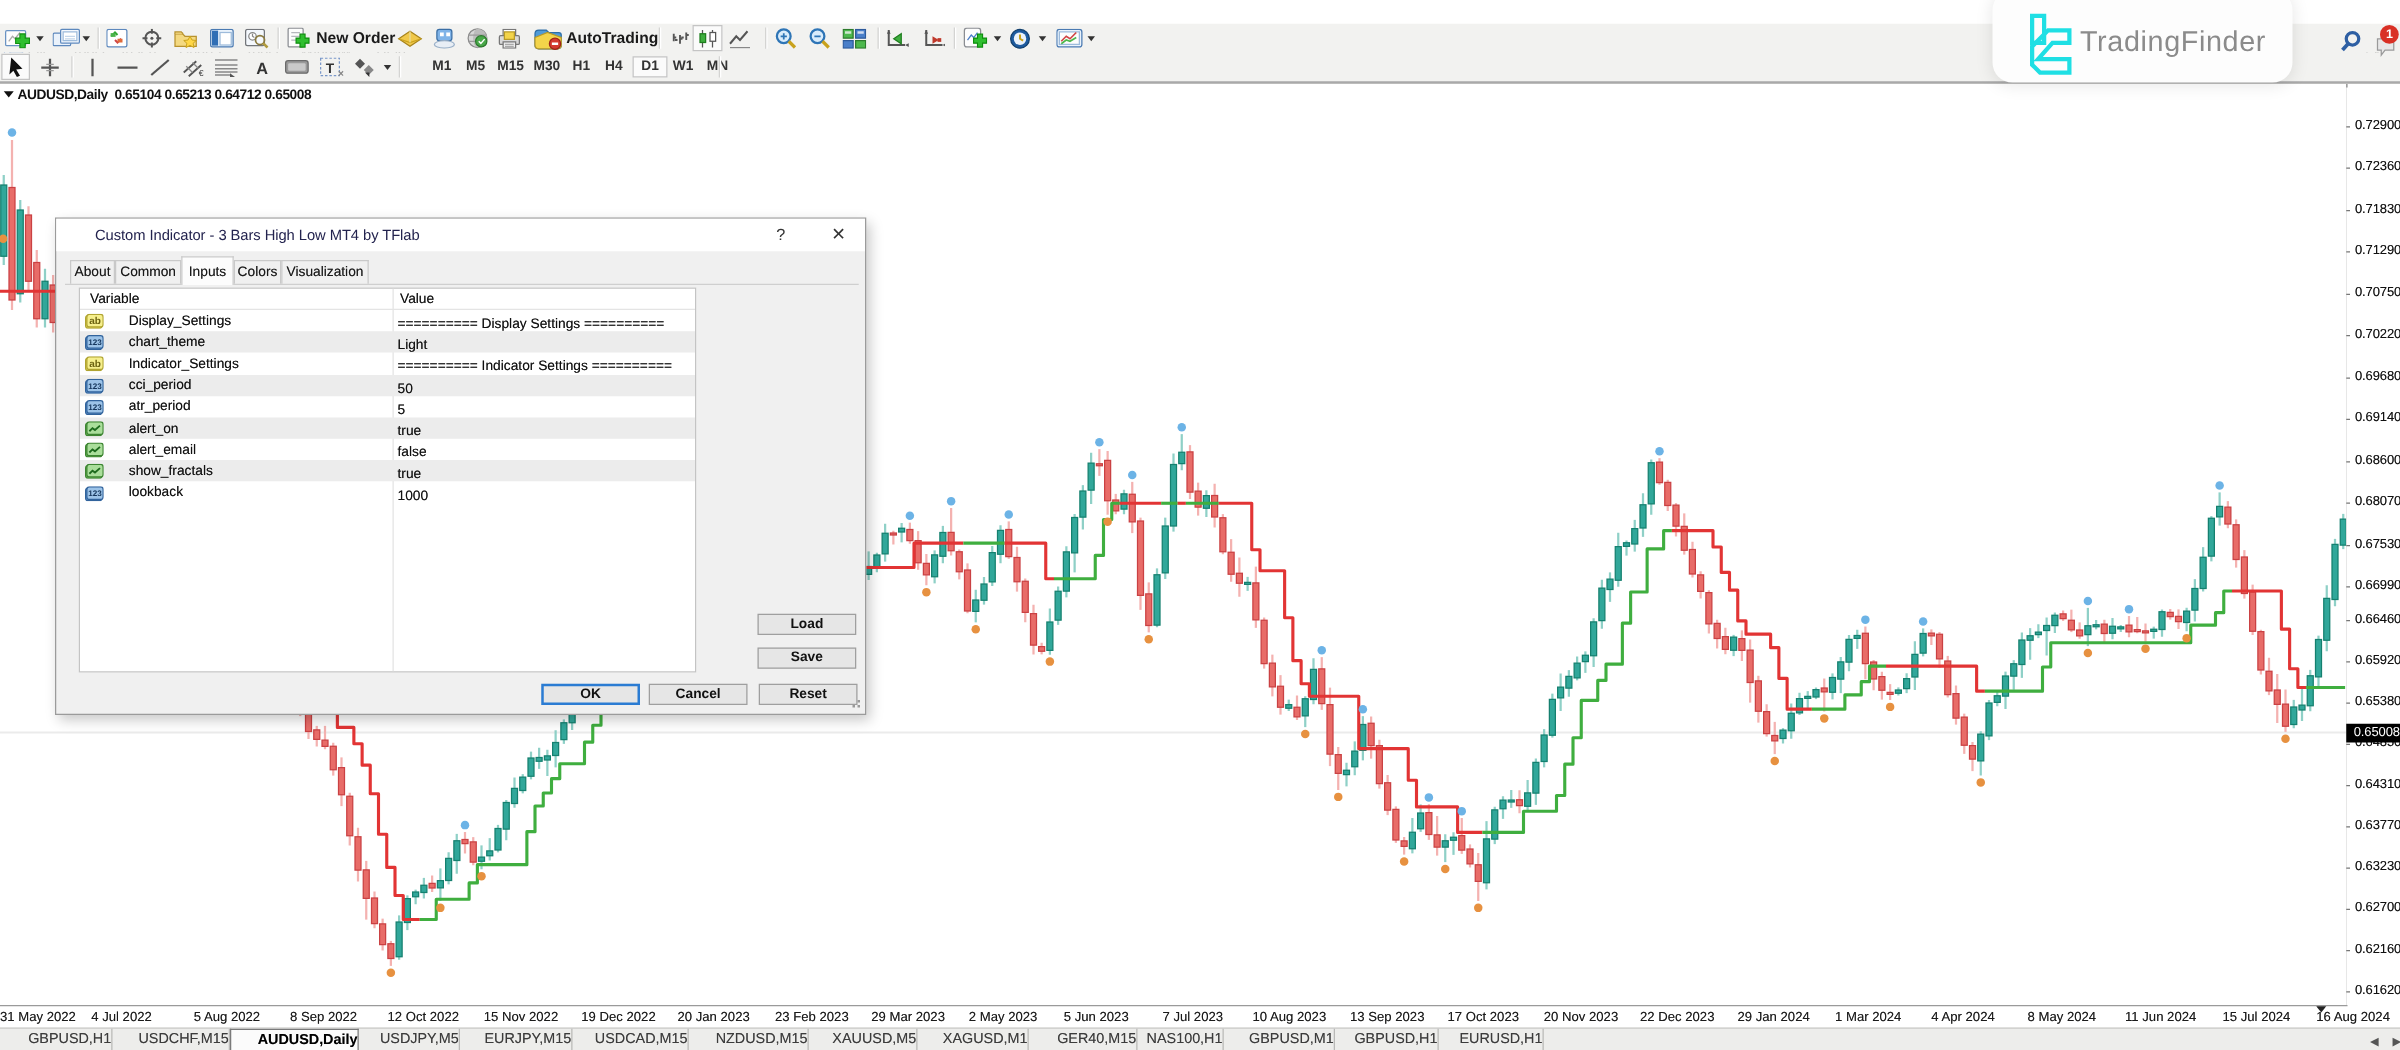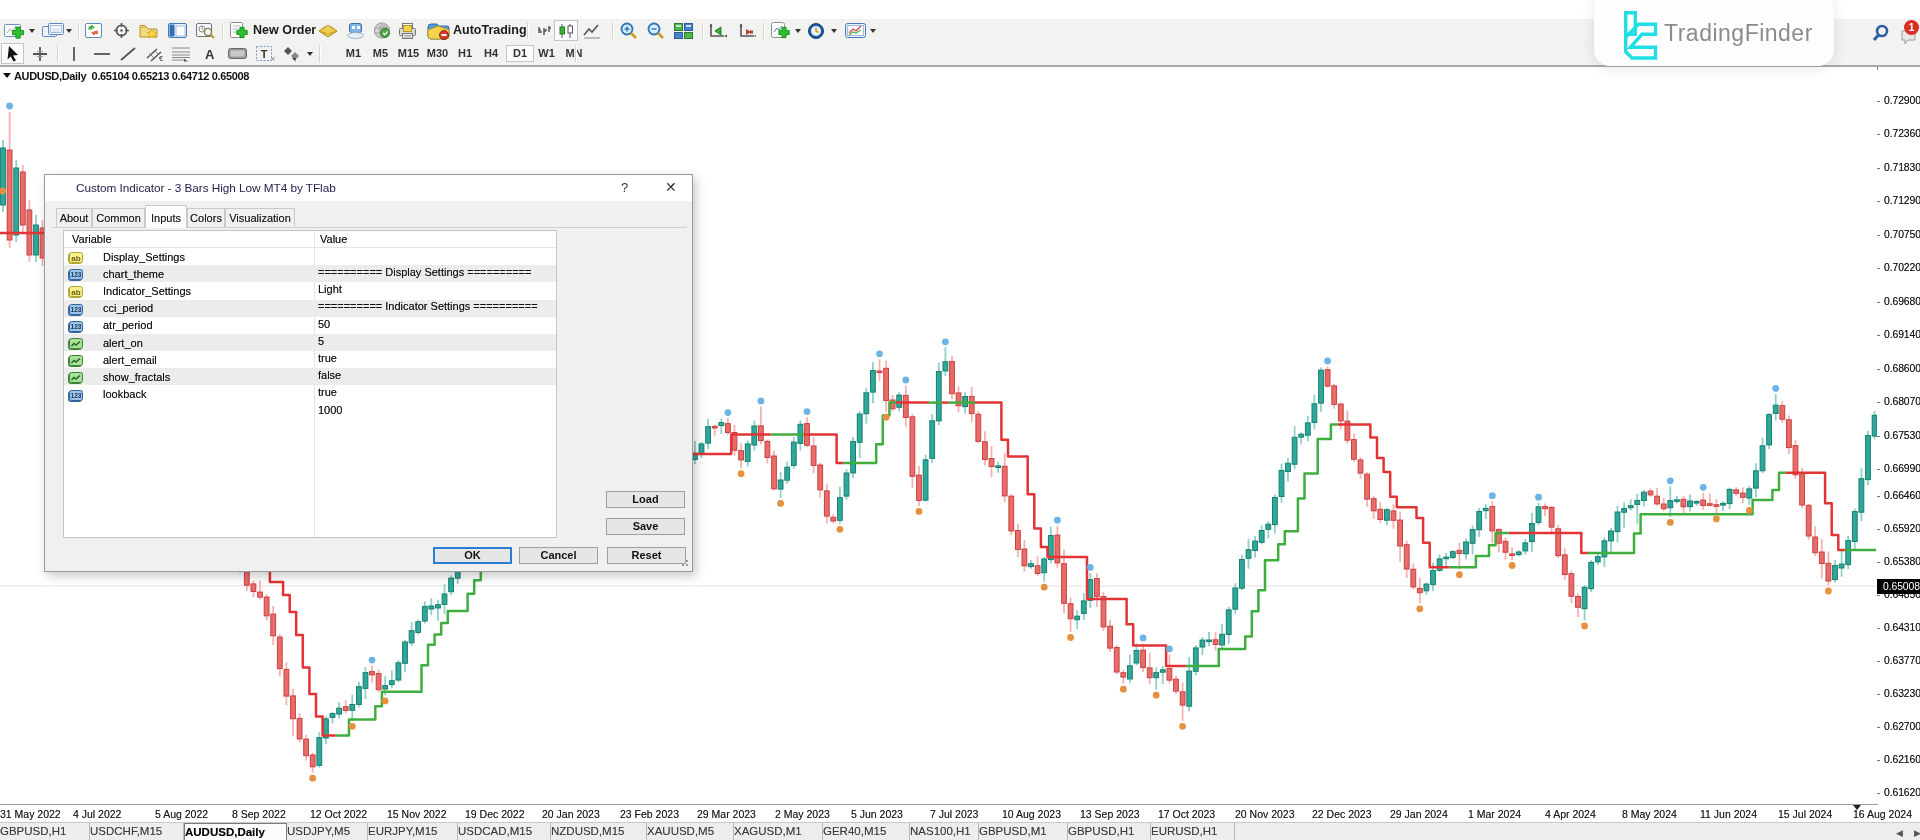--- a/index.html
+++ b/index.html
@@ -18,39 +18,39 @@
 #qtri { position:absolute; left:3px; top:73px; width:0; height:0; border-left:4.5px solid transparent; border-right:4.5px solid transparent; border-top:5px solid #111; }
 #paxis { position:absolute; left:1877px; top:70px; width:43px; height:734px; background:#fff; }
 #vsep { position:absolute; left:1877px; top:67px; width:1px; height:737px; background:#808080; }
 .pl { position:absolute; left:7px; font-size:10.4px; color:#111; text-shadow:0 0 0.45px rgba(0,0,0,0.5); letter-spacing:-0.1px; }
 .pl:before { content:""; position:absolute; left:-7px; top:6px; width:3px; height:1px; background:#777; }
 .ptag { position:absolute; left:1877px; top:579px; width:43px; height:15px; background:#000; color:#fff; font-size:10.4px; line-height:15px; padding-left:6px; letter-spacing:-0.1px; }
 #xaxis { position:absolute; left:0; top:804px; width:1920px; height:18px; background:#fff; }
 #xaxis .line { position:absolute; left:0; top:0; width:1878px; height:1px; background:#9a9a9a; }
 .dl { position:absolute; top:4px; font-size:10.5px; color:#1a1a1a; white-space:nowrap; text-shadow:0 0 0.5px rgba(0,0,0,0.5); }
 #tabbar { position:absolute; left:0; top:822px; width:1920px; height:18px; background:#ededeb; border-top:1px solid #c9c9c7; }
-.tab { position:absolute; top:0; height:18px; font-size:11.5px; color:#3c3c3c; text-shadow:0 0 0.5px rgba(60,60,60,0.5); text-align:left; line-height:17px; border-right:1px solid #b9b9b7; }
+.tab { position:absolute; top:0; height:18px; font-size:11.5px; color:#3c3c3c; text-shadow:0 0 0.5px rgba(60,60,60,0.5); text-align:right; line-height:17px; border-right:1px solid #b9b9b7; }
 .tab.active { background:#fbfbfb; border:1px solid #7a7a7a; border-bottom:none; color:#000; font-weight:700; }
 .scr { position:absolute; top:5px; font-size:9px; color:#555; }
 #dlg { position:absolute; left:44px; top:174px; width:649px; height:398px; background:#f0f0f0; border:1px solid #9b9b9b; box-shadow:3px 4px 10px rgba(0,0,0,0.22); }
 #dlgtitle { position:absolute; left:0; top:0; width:647px; height:26px; background:#fff; }
 #dlgtitle .t { position:absolute; left:13px; top:6px; font-size:11.8px; font-weight:400; color:#23234e; letter-spacing:-0.05px;margin-left:18px; }
 #dlgtitle .q { position:absolute; left:576px; top:5px; font-size:13px; color:#333; }
 #dlgtitle .x { position:absolute; left:620px; top:4px; font-size:14px; color:#333; }
 .dtab { position:absolute; top:33px; height:19px; font-size:11px; color:#1a1a1a; text-shadow:0 0 0.5px rgba(0,0,0,0.5); text-align:center; line-height:19px; border:1px solid #c9c9c9; border-bottom:none; background:#f0f0f0; }
 .dtab.act { background:#fcfcfc; top:30px; height:23px; z-index:3; line-height:24px; }
 #tabline { position:absolute; left:7px; top:52px; width:635px; height:1px; background:#cfcfcf; }
 #dtable { position:absolute; left:18px; top:55px; width:494px; height:308px; background:#fff; border:1px solid #c4c4c4; }
 #dtable .hdr { position:absolute; top:2px; font-size:11px; color:#111; text-shadow:0 0 0.5px rgba(0,0,0,0.55); }
 #dtable .hline { position:absolute; left:0; top:16px; width:492px; height:1px; background:#e4e4e4; }
 #dtable .vline { position:absolute; left:250px; top:0; width:1px; height:306px; background:#e4e4e4; }
 .trow { position:absolute; left:0; width:492px; height:17px; z-index:2; }
 .trow .ric { position:absolute; left:4px; top:2px; }
 .trow .rname { position:absolute; left:23px; top:2.5px; font-size:11px; color:#111; text-shadow:0 0 0.5px rgba(0,0,0,0.55);margin-left:16px; }
-.trow .rval { position:absolute; left:254px; top:18px; font-size:11px; color:#111; text-shadow:0 0 0.5px rgba(0,0,0,0.55);text-align:right; }
+.trow .rval { position:absolute; left:254px; top:5px; font-size:11px; color:#111; text-shadow:0 0 0.5px rgba(0,0,0,0.55);text-align:right; }
 .stripe { position:absolute; left:0; width:492px; height:17px; background:#ececec; z-index:1; }
 .btn { position:absolute; width:79px; height:17px; background:#e6e6e6; border:1px solid #9f9f9f; font-size:11px; font-weight:700; color:#111; text-align:center; line-height:14px; }
 #logocard { position:absolute; left:1594px; top:-8px; width:240px; height:74px; background:#fdfdfd; border-radius:16px; box-shadow:0 2px 14px rgba(0,0,0,0.10); }
 #logotxt { position:absolute; left:70px; top:28px; font-size:23px; color:#8b8b8b; letter-spacing:0.5px; }
 </style></head>
 <body>
 <div id="root">
 
 <svg id="chart" width="1920" height="840">
 <rect x="0" y="0" width="1920" height="840" fill="#ffffff"></rect>

